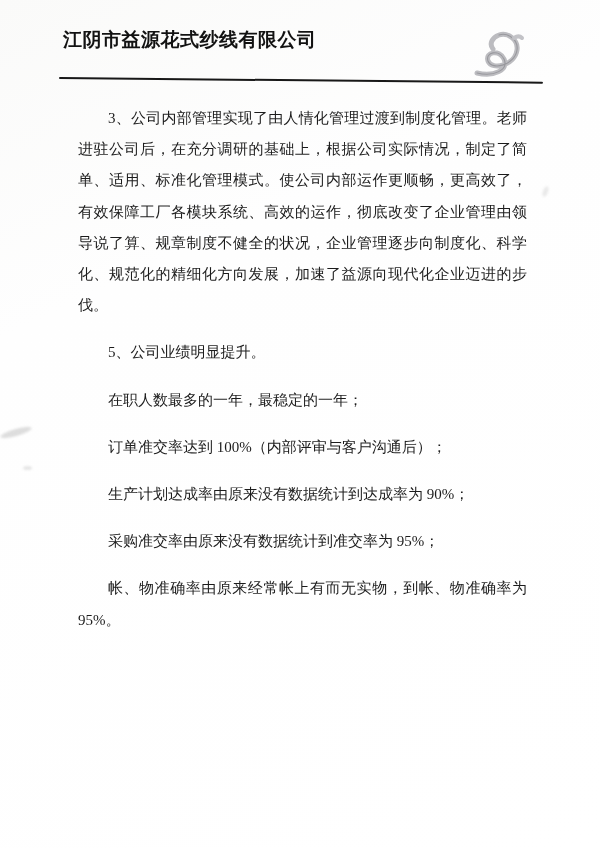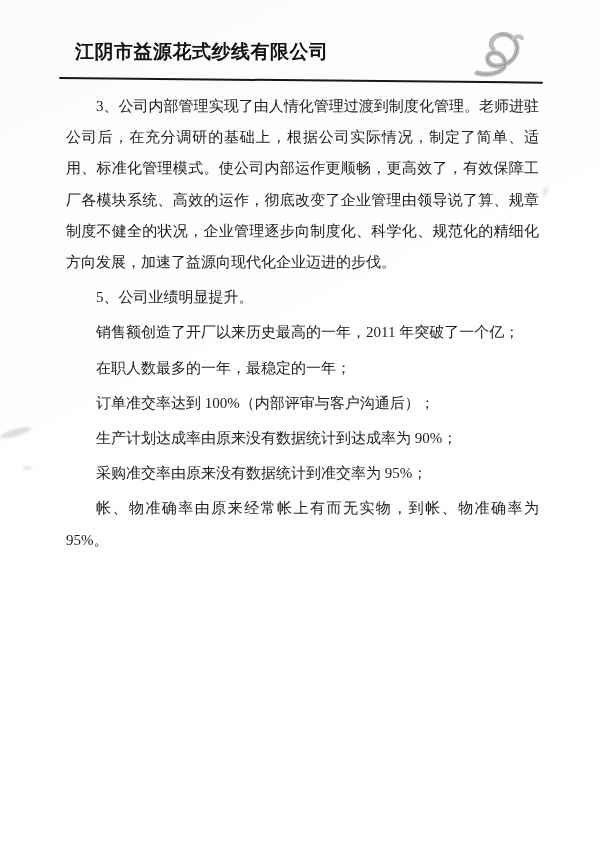--- a/index.html
+++ b/index.html
@@ -12,21 +12,21 @@
     width: 600px;
     height: 848px;
     overflow: hidden;
     background: linear-gradient(155deg, #fafaf9 0%, #fefefe 30%, #ffffff 100%);
     font-family: "Liberation Serif", "DejaVu Serif", serif;
   }
   .company-name {
     position: absolute;
     left: 63px;
     top: 27px;
-    margin: 12px;
+    margin: 0;
     font-size: 19px;
     font-weight: 700;
     letter-spacing: 0.5px;
     color: #121212;
     white-space: nowrap;
   }
   .logo {
     position: absolute;
     left: 470px;
     top: 28px;
@@ -48,21 +48,21 @@
     position: absolute;
     left: 62px;
     top: 87px;
     width: 481px;
     font-size: 15px;
     line-height: 31.2px;
     color: #1c1c1c;
     text-align: justify;
   }
   .doc-body p {
-    margin: 4px;
+    margin: 16px;
     text-indent: 2em;
   }
   
   .smudge {
     position: absolute;
     border-radius: 50%;
     filter: blur(1px);
   }
   .smudge-1 {
     left: 0px; top: 429px;
@@ -95,21 +95,20 @@
       <path d="M7 45 C 24 49 39 42 34 31 C 29 21 15 24 18 33 C 22 43 45 37 47 22 C 48.5 12 38 4 29 7" fill="none" stroke="#8f8f94" stroke-width="1.1" stroke-linecap="round" opacity="0.8"></path>
       <path d="M44 10 C 47 8 50 8 52 10" fill="none" stroke="#c3c3c7" stroke-width="4" stroke-linecap="round"></path>
     </svg>
   </div>
 
   <div class="header-rule"></div>
 
   <main class="doc-body">
     <p>3、公司内部管理实现了由人情化管理过渡到制度化管理。老师进驻公司后，在充分调研的基础上，根据公司实际情况，制定了简单、适用、标准化管理模式。使公司内部运作更顺畅，更高效了，有效保障工厂各模块系统、高效的运作，彻底改变了企业管理由领导说了算、规章制度不健全的状况，企业管理逐步向制度化、科学化、规范化的精细化方向发展，加速了益源向现代化企业迈进的步伐。</p>
     <p>5、公司业绩明显提升。</p>
-    <p>销售额创造了开厂以来历史最高的一年，2011 年突破了一个亿；</p>
     <p>在职人数最多的一年，最稳定的一年；</p>
     <p>订单准交率达到 100%（内部评审与客户沟通后）；</p>
     <p>生产计划达成率由原来没有数据统计到达成率为 90%；</p>
     <p>采购准交率由原来没有数据统计到准交率为 95%；</p>
     <p>帐、物准确率由原来经常帐上有而无实物，到帐、物准确率为 95%。</p>
   </main>
 
   <div class="smudge smudge-1"></div>
   <div class="smudge smudge-2"></div>
   <div class="smudge smudge-3"></div>

